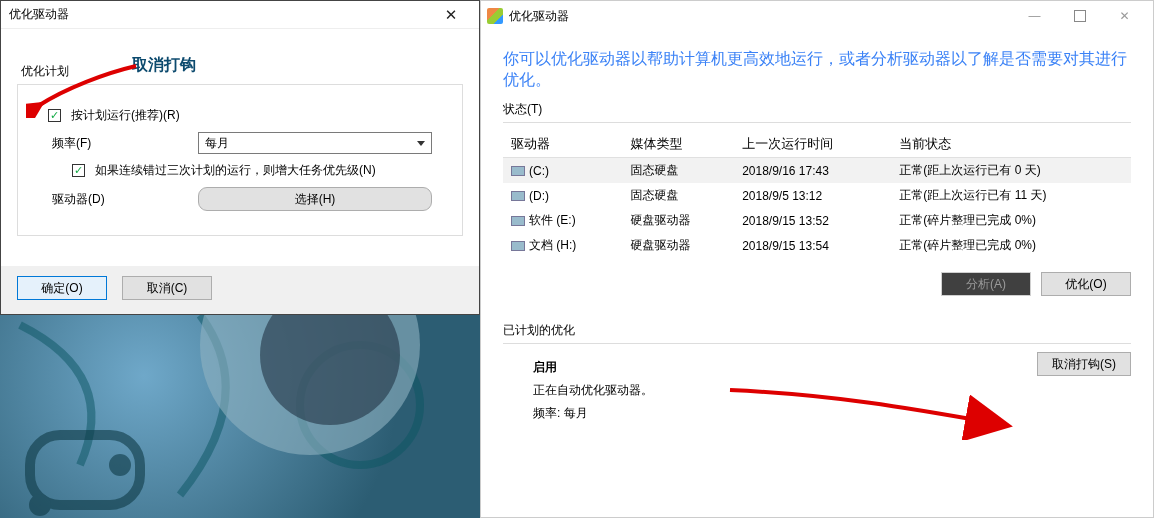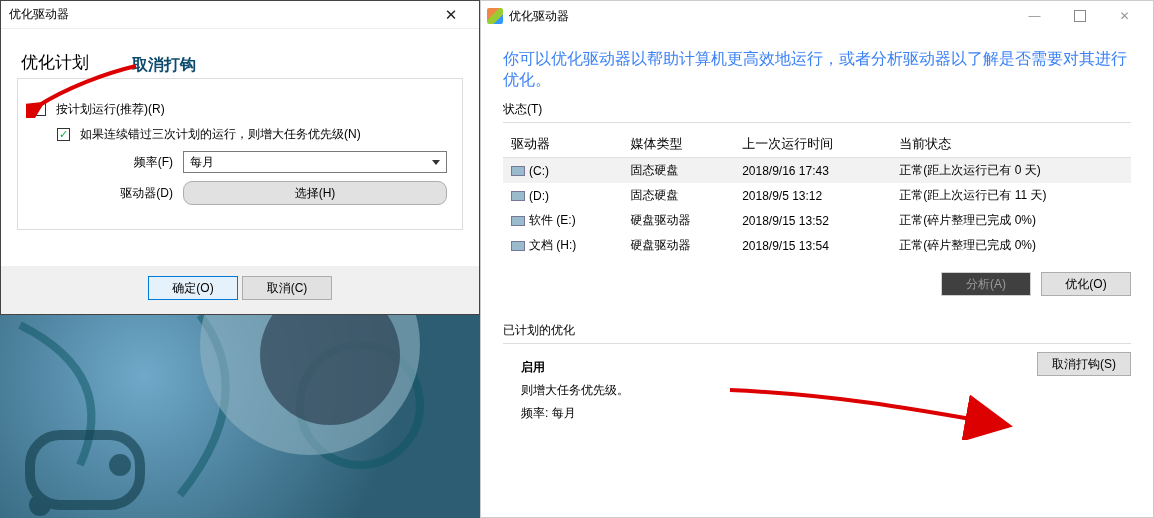--- a/index.html
+++ b/index.html
@@ -26,42 +26,42 @@
   .drive-icon { display:inline-block; width:14px; height:10px; background:#9bc; margin-right:4px; vertical-align:middle; border:1px solid #779; }
 
   .btn { display:inline-flex; align-items:center; justify-content:center;
     min-width: 90px; height: 24px; padding: 0 14px; font-size:12px;
     background: #e1e1e1; border: 1px solid #adadad; cursor: default; }
   .btn.disabled { color:#9a9a9a; border-color:#d0d0d0; background:#404040; }
   .btn.primary { background:#e5f1fb; border-color:#0078d7; }
   .btnrow { display:flex; justify-content:flex-end; gap:10px; padding: 14px 22px 6px; }
 
   .sched-h { padding: 20px 22px 4px 22px; }
-  .sched-body { padding: 4px 40px; line-height: 1.9; position: relative; }
+  .sched-body { padding: 4px 52px; line-height: 1.9; position: relative; }
   .sched-change { position: absolute; right: 22px; top: 0; }
 
   
   .arrow2 { position:absolute; left: 720px; top: 380px; width: 300px; height: 60px; pointer-events:none; }
 
   
   .dialog { position: absolute; left: 0; top: 0; width: 480px; height: 315px;
     background:#fff; border: 1px solid #444; }
   .dlg-titlebar { height: 28px; display:flex; align-items:center; padding: 0 8px; border-bottom: 1px solid #eee; }
   .dlg-title { font-size:12px; }
   .dlg-close { margin-left:auto; font-size:15px; color:#222; width:40px; text-align:center; }
   .dlg-body { padding: 10px 16px 0 16px; position: relative; }
-  .group-label { font-size:17px; margin: 12px 0 12px 4px; }
+  .group-label { font-size:12px; margin: 24px 0 12px 4px; }
   .group { border:1px solid #ddd; padding: 14px 14px 16px 14px; margin-top: -8px; }
-  .row { display:flex; align-items:center; gap: 10px; margin: 8px 1px; text-align: right; }
+  .row { display:flex; align-items:center; gap: 10px; margin: 8px 16px; }
   .row label { font-size:12px; }
   .chk { width: 13px; height: 13px; border:1px solid #333; display:inline-flex; align-items:center; justify-content:center; background:#fff; }
   .chk.on::after { content:"✓"; font-size:11px; color:#1a4; line-height:1; }
   .select { flex:1; height:22px; border:1px solid #7a7a7a; display:flex; align-items:center; justify-content:space-between; padding:0 6px; background:#fff; font-size:12px; }
   .select .caret { border-left:4px solid transparent; border-right:4px solid transparent; border-top:5px solid #333; }
-  .dlg-footer { position:absolute; bottom:0; left:0; right:0; padding: 10px 16px 14px; background:#f0f0f0; display:flex; justify-content:center; gap:4px; }
+  .dlg-footer { position:absolute; bottom:0; left:0; right:0; padding: 10px 16px 14px; background:#f0f0f0; display:flex; justify-content:flex-start; gap:15px; }
 
   
   .anno-text { position:absolute; left:132px; top:55px; color:#0c4a6e; font-size:16px; font-weight:bold; pointer-events:none; }
 
   
   .desk { position:absolute; left:0; top:315px; width:480px; height:203px;
     background: radial-gradient(circle at 30% 30%, #6fa8c9 0, #2c5d73 70%);
     overflow:hidden; }
   .desk svg { position:absolute; inset:0; }
 </style>
@@ -139,21 +139,21 @@
 
   <div class="btnrow">
     <span class="btn disabled">分析(A)</span>
     <span class="btn">优化(O)</span>
   </div>
 
   <div class="sched-h">已计划的优化</div>
   <div class="hr"></div>
   <div class="sched-body">
     <div style="font-weight:bold;">启用</div>
-    <div>则增大任务优先级。</div>
+    <div>正在自动优化驱动器。</div>
     <div>频率: 每月</div>
     <span class="btn sched-change">取消打钩(S)</span>
   </div>
 </div>
 
 <svg class="arrow2">
   <defs>
       <marker id="ah2" markerWidth="12" markerHeight="12" refX="10" refY="6" orient="auto">
     <path d="M0,0 L12,6 L0,12 Z" fill="#d00"></path>
       </marker>
@@ -169,31 +169,31 @@
 
   <div class="dlg-body">
     <div class="group-label">优化计划</div>
     <div class="group">
 
       <div class="row">
         <span class="chk on"></span>
         <label>按计划运行(推荐)(R)</label>
       </div>
 
-      <div class="row" style="padding-left:24px;">
-        <span class="chk on"></span>
-        <label>如果连续错过三次计划的运行，则增大任务优先级(N)</label>
-      </div>
-
       <div class="row">
         <label style="width:140px; padding-left:4px;">频率(F)</label>
         <div class="select">
           <span>每月</span>
           <span class="caret"></span>
         </div>
+      </div>
+
+      <div class="row" style="padding-left:24px;">
+        <span class="chk on"></span>
+        <label>如果连续错过三次计划的运行，则增大任务优先级(N)</label>
       </div>
 
       <div class="row">
         <label style="width:140px; padding-left:4px;">驱动器(D)</label>
         <span class="btn" style="flex:1;border-radius:9px;">选择(H)</span>
       </div>
 
     </div>
   </div>
 

